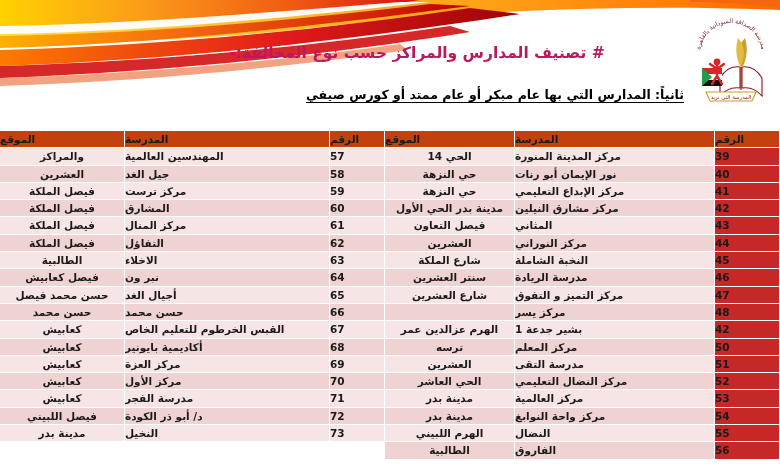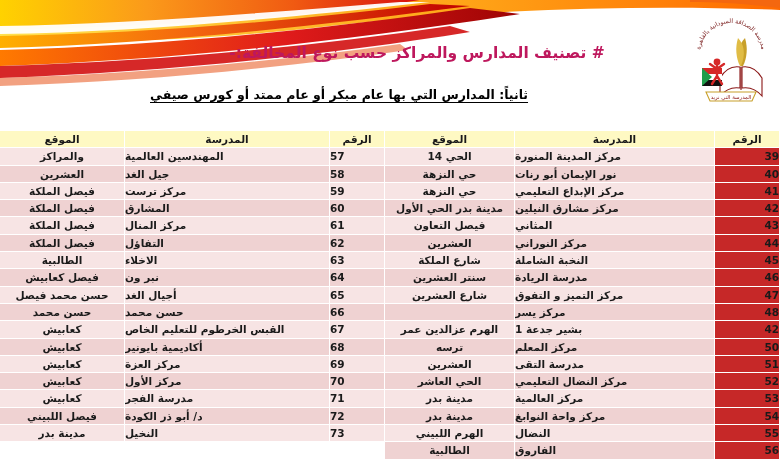--- a/index.html
+++ b/index.html
@@ -51,21 +51,21 @@
     color: #be185d;
     letter-spacing: 0;
     white-space: nowrap;
     direction: rtl;
   }
   .sub-title-wrap {
     position: absolute;
     top: 84px;
     right: 96px;
     left: 150px;
-    text-align: left;
+    text-align: right;
   }
   .sub-title {
     display: inline-block;
     font-size: 12.5px;
     font-weight: bold;
     color: #000000;
     text-decoration: underline;
     text-underline-offset: 3px;
     white-space: nowrap;
     direction: rtl;
@@ -90,34 +90,34 @@
     height: 16.3px;
     line-height: 16.3px;
     font-size: 10.5px;
     font-weight: bold;
     color: #1a1a1a;
     overflow: hidden;
     white-space: nowrap;
   }
   
   th.hd {
-    background: #fef9c3;
+    background: #c2410c;
     color: #ffffff;
     font-size: 10px;
-    text-align: center;
+    text-align: left;
     height: 17px;
     line-height: 17px;
     border-color: #ffffff;
     margin-left: 27px;
   }
   
   td.num-red {
     background: #C62828;
     color: #ffffff;
-    text-align: right;
+    text-align: left;
     font-size: 11px;
     direction: ltr;
   }
   
   td.num-plain {
     text-align: left;
     font-size: 11px;
     direction: ltr;
   }
   td.school { text-align: left; padding-right: 6px; }

